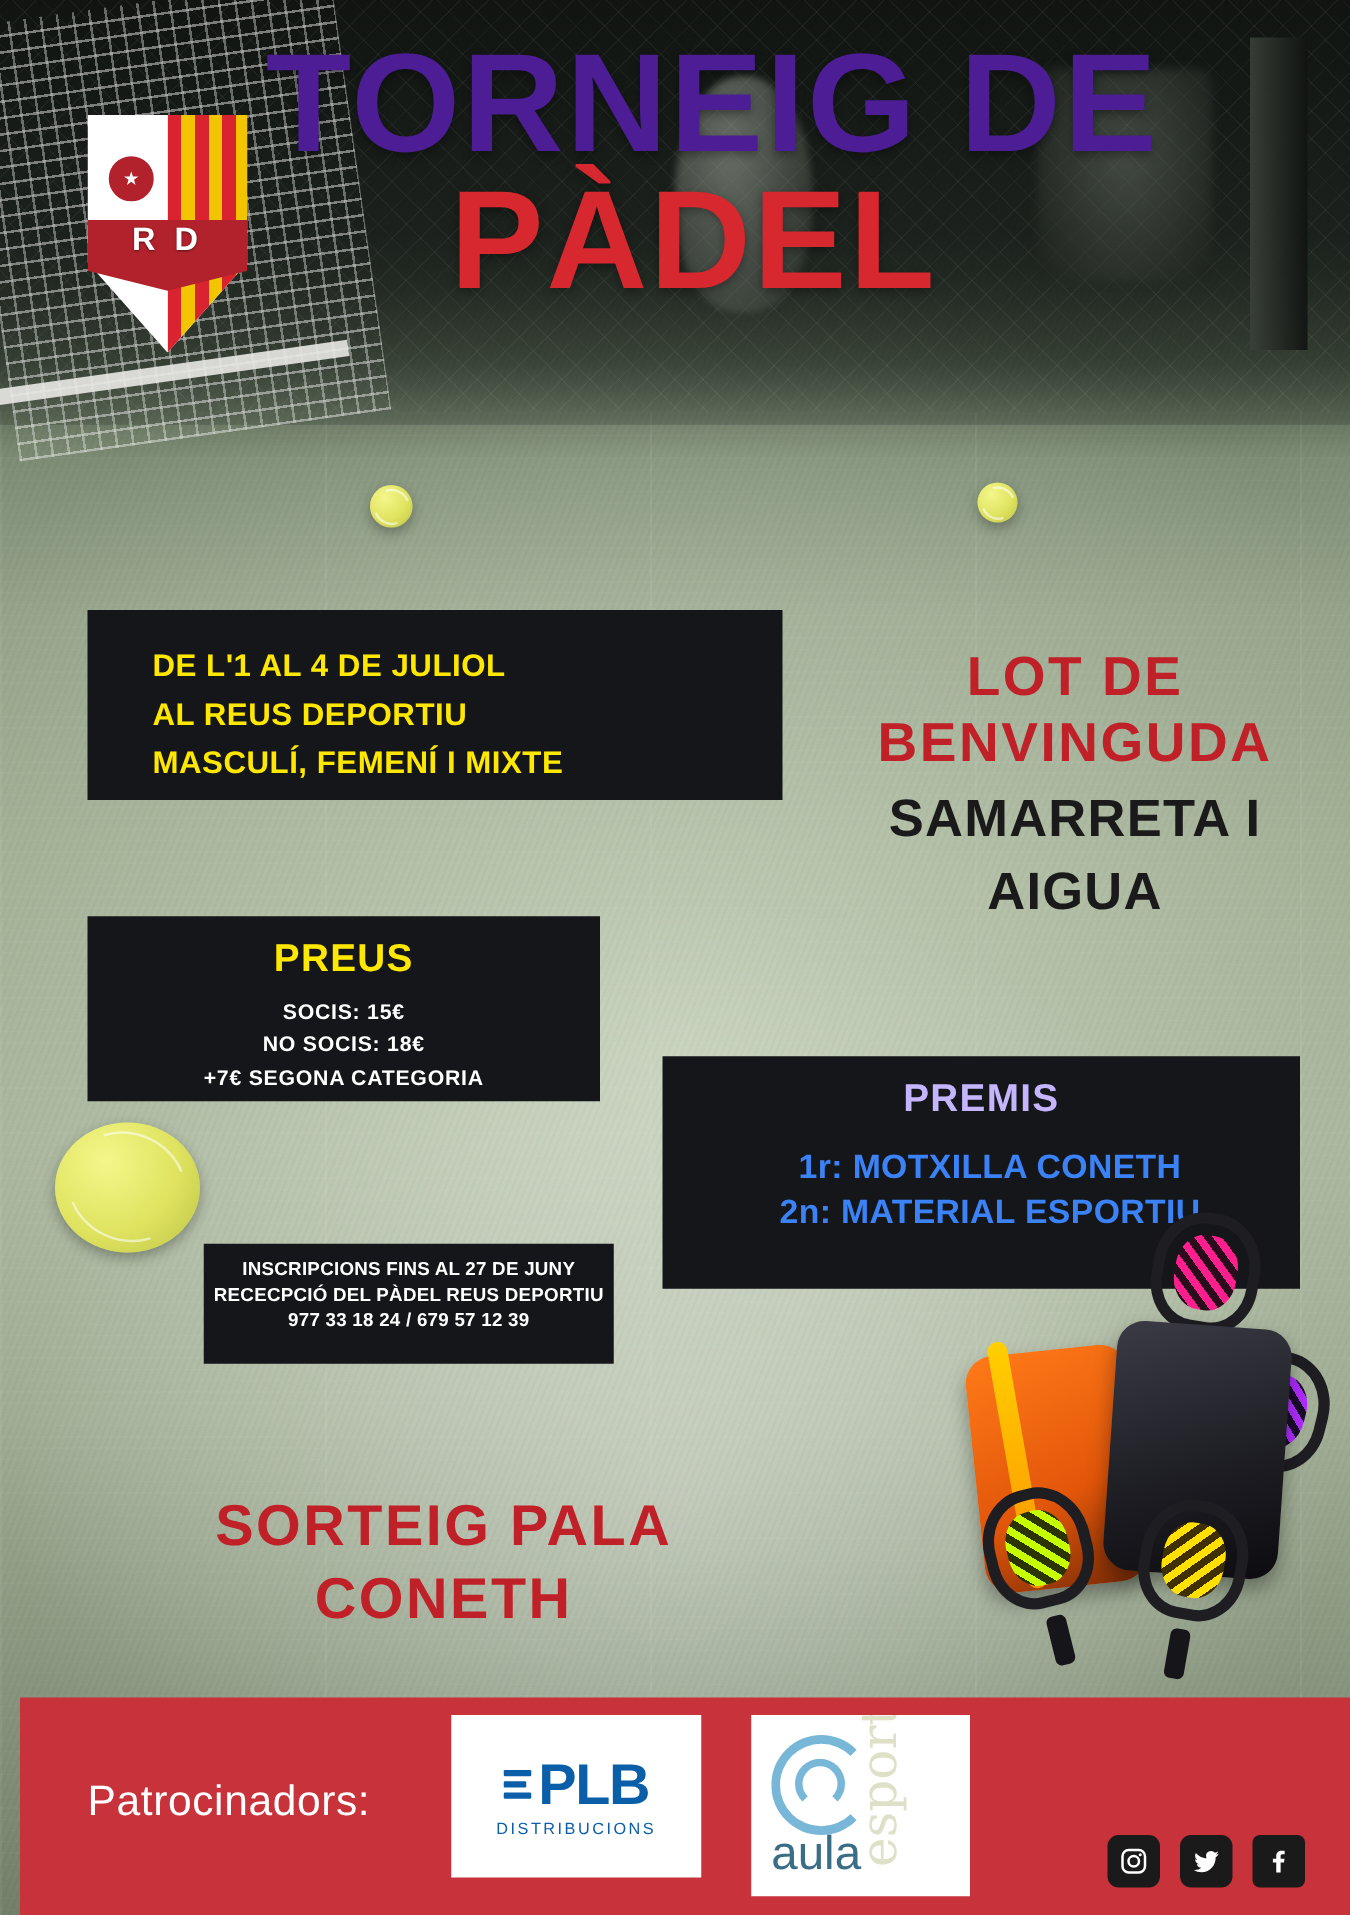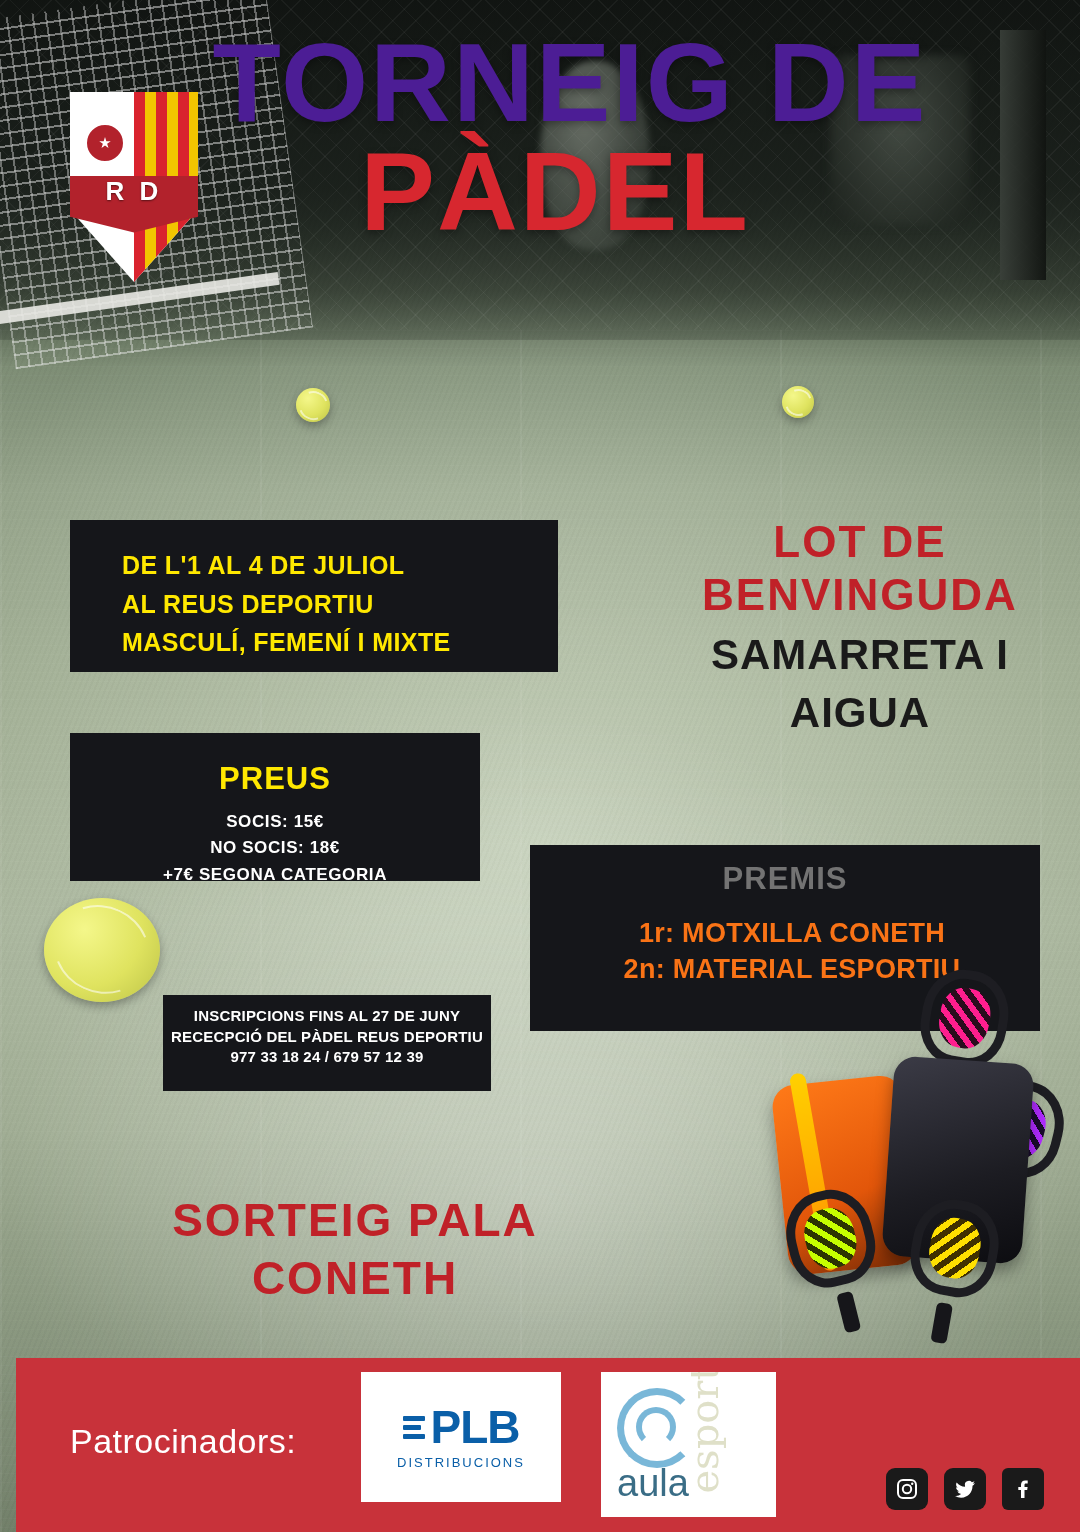--- a/index.html
+++ b/index.html
@@ -212,36 +212,36 @@
     padding-left: 30px;
   }
 
   
   .box {
     position: absolute;
     background: #15161a;
     color: #ffffff;
   }
   .box-dates {
-    left: 70px; top: 520px;
-    width: 488px; height: 152px;
+    left: 70px; top: 488px;
+    width: 556px; height: 152px;
     padding: 26px 0 0 52px;
     box-sizing: border-box;
   }
   .box-dates div {
     color: #ffe800;
     font-weight: 700;
     font-size: 25px;
     line-height: 1.54;
     letter-spacing: .4px;
   }
   .box-preus {
     left: 70px; top: 733px;
     width: 410px; height: 148px;
-    padding-top: 28px;
+    padding-top: 16px;
     box-sizing: border-box;
     text-align: center;
   }
   .preus-title {
     color: #ffe800;
     font-weight: 800;
     font-size: 31px;
     letter-spacing: 1px;
     margin-bottom: 12px;
   }
@@ -267,28 +267,28 @@
     letter-spacing: .2px;
   }
   .box-premis {
     left: 530px; top: 845px;
     width: 510px; height: 186px;
     box-sizing: border-box;
     padding-top: 16px;
     text-align: center;
   }
   .premis-title {
-    color: #737373;
+    color: #c4b5fd;
     font-weight: 800;
     font-size: 31px;
     letter-spacing: 1px;
     margin-bottom: 18px;
   }
   .premis-line {
-    color: #f97316;
+    color: #3b82f6;
     font-weight: 700;
     font-size: 27px;
     line-height: 1.35;
     letter-spacing: .3px;
     padding-left: 14px;
   }
 
   
   .lot-wrap {
     position: absolute;

